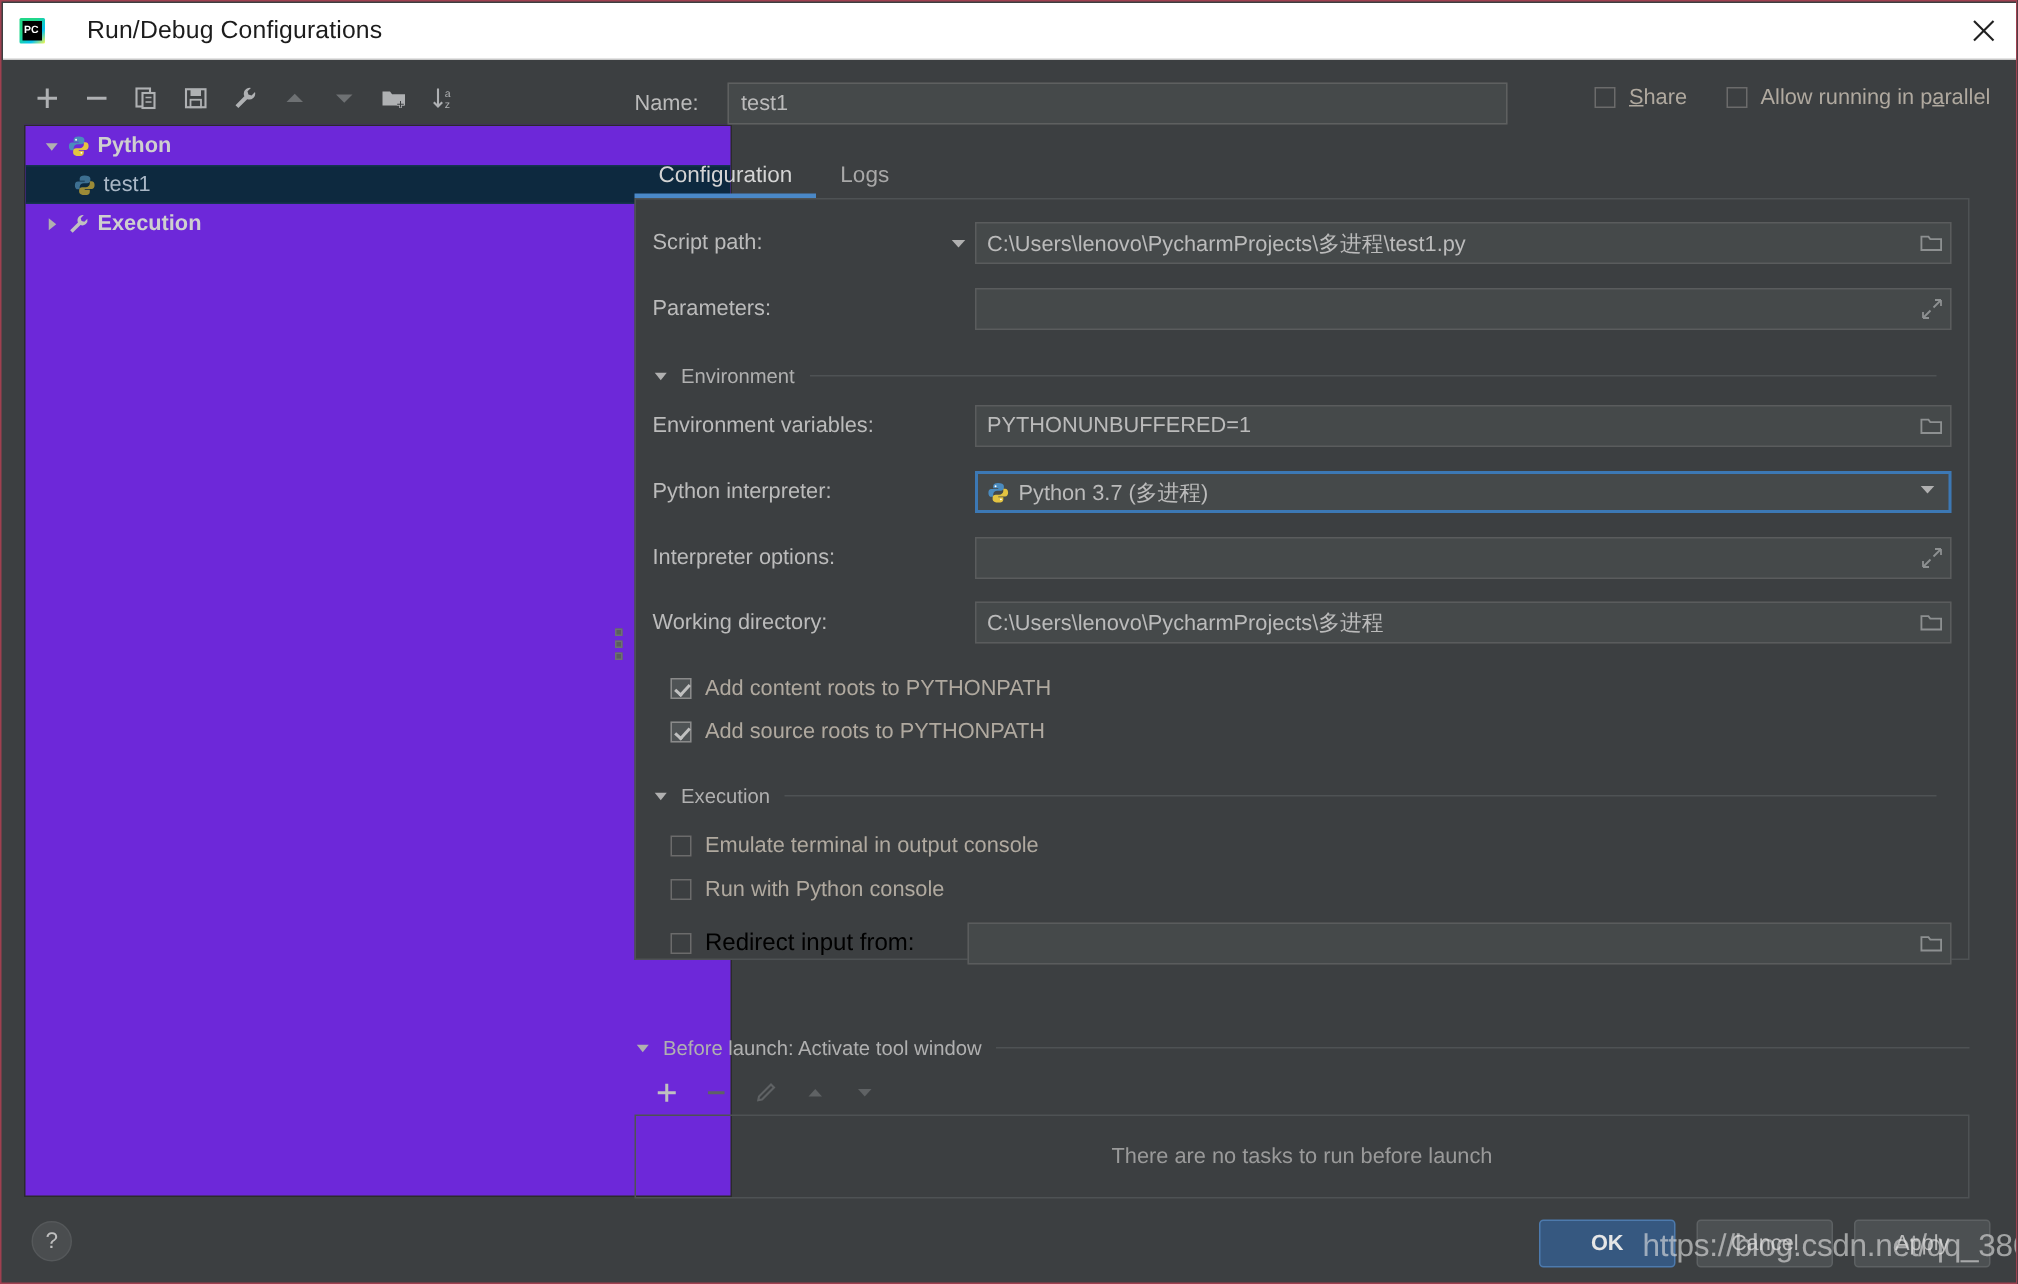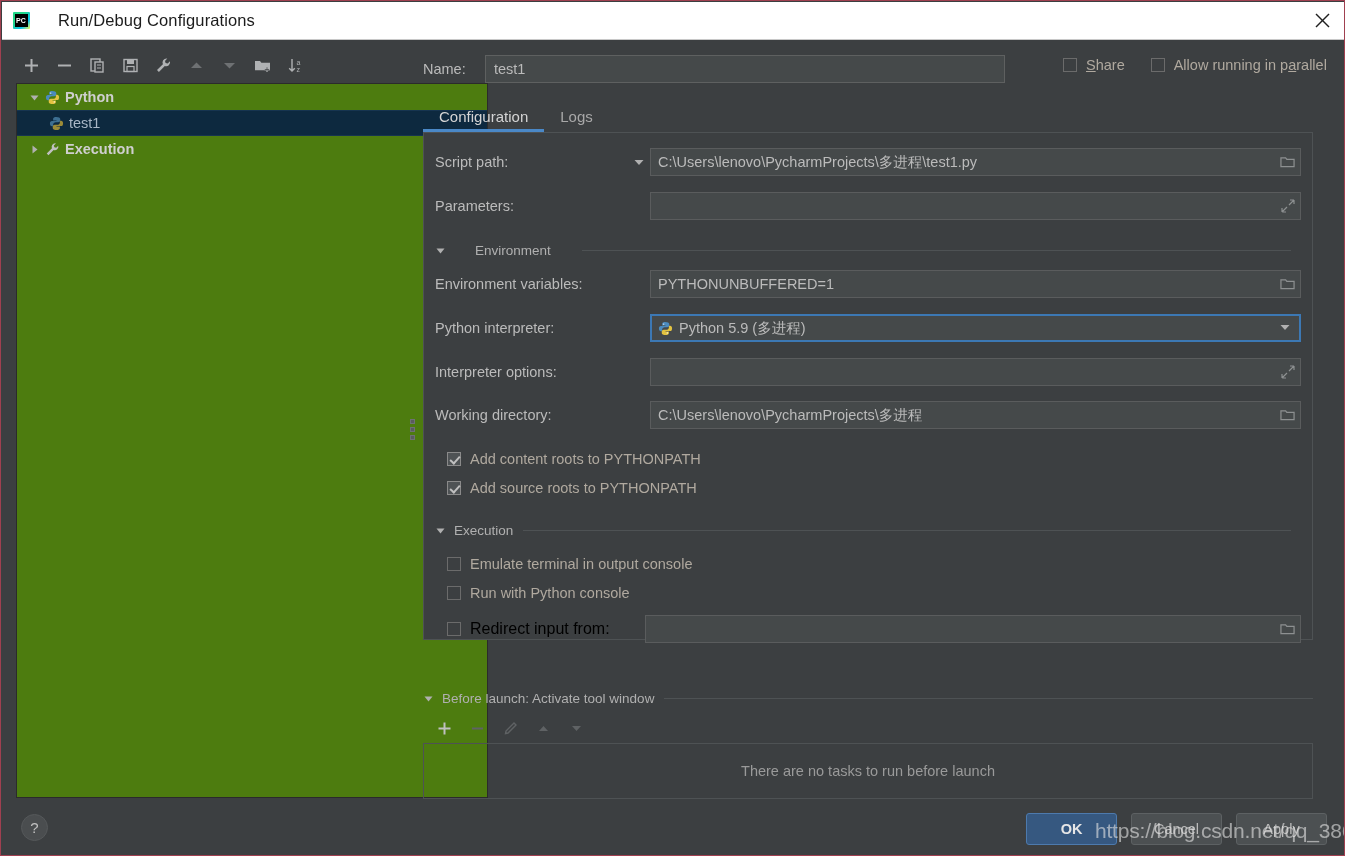--- a/index.html
+++ b/index.html
@@ -76,21 +76,21 @@
     display: flex; align-items: center; justify-content: center;
     cursor: pointer;
   }
   .tb-btn svg { display: block; }
 
   #tree-panel {
     position: absolute; left: 15px; top: 82px;
     width: 472px; height: 715px;
     box-sizing: border-box;
     border: 1px solid #2b2b2b;
-    background: #4d7c0f;
+    background: #6d28d9;
     overflow: hidden;
   }
   .tree-row {
     height: 26px;
     display: flex; align-items: center;
     padding-left: 8px;
     cursor: pointer;
     box-sizing: border-box;
   }
   .tree-row.selected {
@@ -520,21 +520,21 @@
         <span></span>
         <span class="fldbtn">
           <svg width="14" height="14" viewBox="0 0 14 14">
             <path d="M13 1 L8 6 M13 1 L13 5 M13 1 L9 1" stroke="#8d9091" stroke-width="1.2" fill="none"></path>
             <path d="M1 13 L6 8 M1 13 L1 9 M1 13 L5 13" stroke="#8d9091" stroke-width="1.2" fill="none"></path>
           </svg>
         </span>
       </span>
     </div>
 
-    <div class="section-sep" style="top:110px;gap:21px;">
+    <div class="section-sep" style="top:110px;">
       <span class="tri">
         <svg width="11" height="11" viewBox="0 0 11 11">
             <path d="M1.5 3.5 L9.5 3.5 L5.5 8.5 Z" fill="#b0b0b0"></path>
           </svg>
       </span>
       <span class="sec-title">Environment</span>
       <span class="line"></span>
     </div>
 
     <div class="field-row" style="top:136px; width:866px;">
@@ -553,21 +553,21 @@
       <span class="field-label">Python interpreter:</span>
       <span class="combo-focus" style="width:674px; margin-left:22px;">
         <span class="py-icon">
           <svg width="15" height="15" viewBox="0 0 16 16">
             <path d="M7.8 1c-2 0-3.4.6-3.4 2.2v1.6h3.6v.5H3.2C1.6 5.3 1 6.4 1 8.1c0 1.7.7 2.8 2.2 2.8h1.2V9.2c0-1.5 1.3-2.6 2.9-2.6h2.5c1.3 0 2.2-.9 2.2-2.1V3.2C12 1.8 10.3 1 7.8 1z" fill="#4b8bbe"></path>
             <path d="M8.2 15c2 0 3.4-.6 3.4-2.2v-1.6H8v-.5h4.8c1.6 0 2.2-1.1 2.2-2.8 0-1.7-.7-2.8-2.2-2.8h-1.2v1.7c0 1.5-1.3 2.6-2.9 2.6H6.2c-1.3 0-2.2.9-2.2 2.1v1.3C4 14.2 5.7 15 8.2 15z" fill="#e3c341"></path>
             <circle cx="6.1" cy="3.3" r="0.7" fill="#ffffff"></circle>
             <circle cx="9.9" cy="12.7" r="0.7" fill="#ffffff"></circle>
           </svg>
         </span>
-        <span>Python 5.9 (多进程)</span>
+        <span>Python 3.7 (多进程)</span>
         <span class="caret-r">
           <svg width="12" height="12" viewBox="0 0 12 12">
               <path d="M1.5 4 L10.5 4 L6 9 Z" fill="#b0b0b0"></path>
             </svg>
         </span>
       </span>
     </div>
 
     <div class="field-row" style="top:224px; width:866px;">
       <span class="field-label">Interpreter options:</span>

